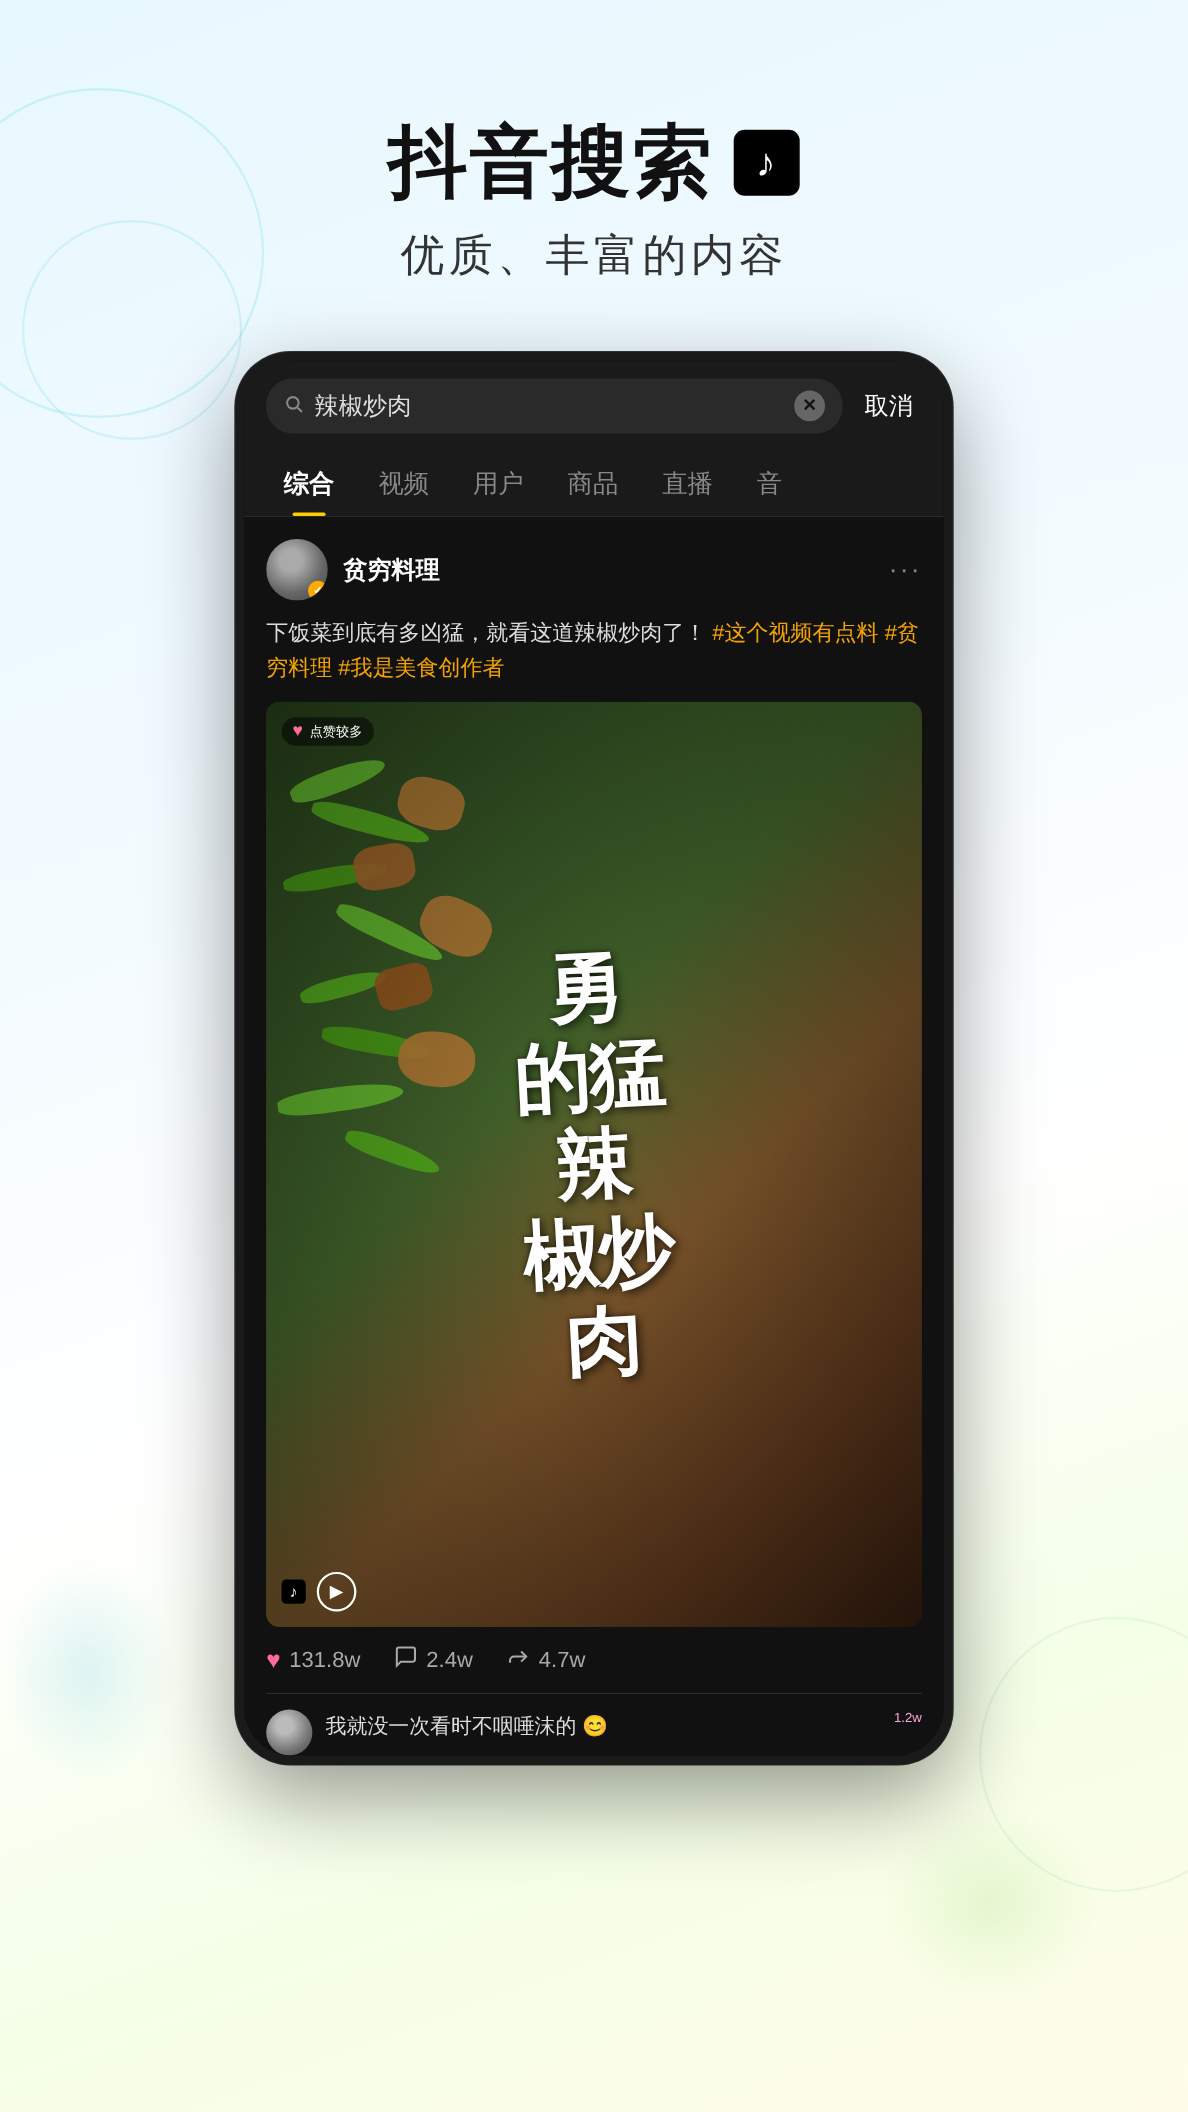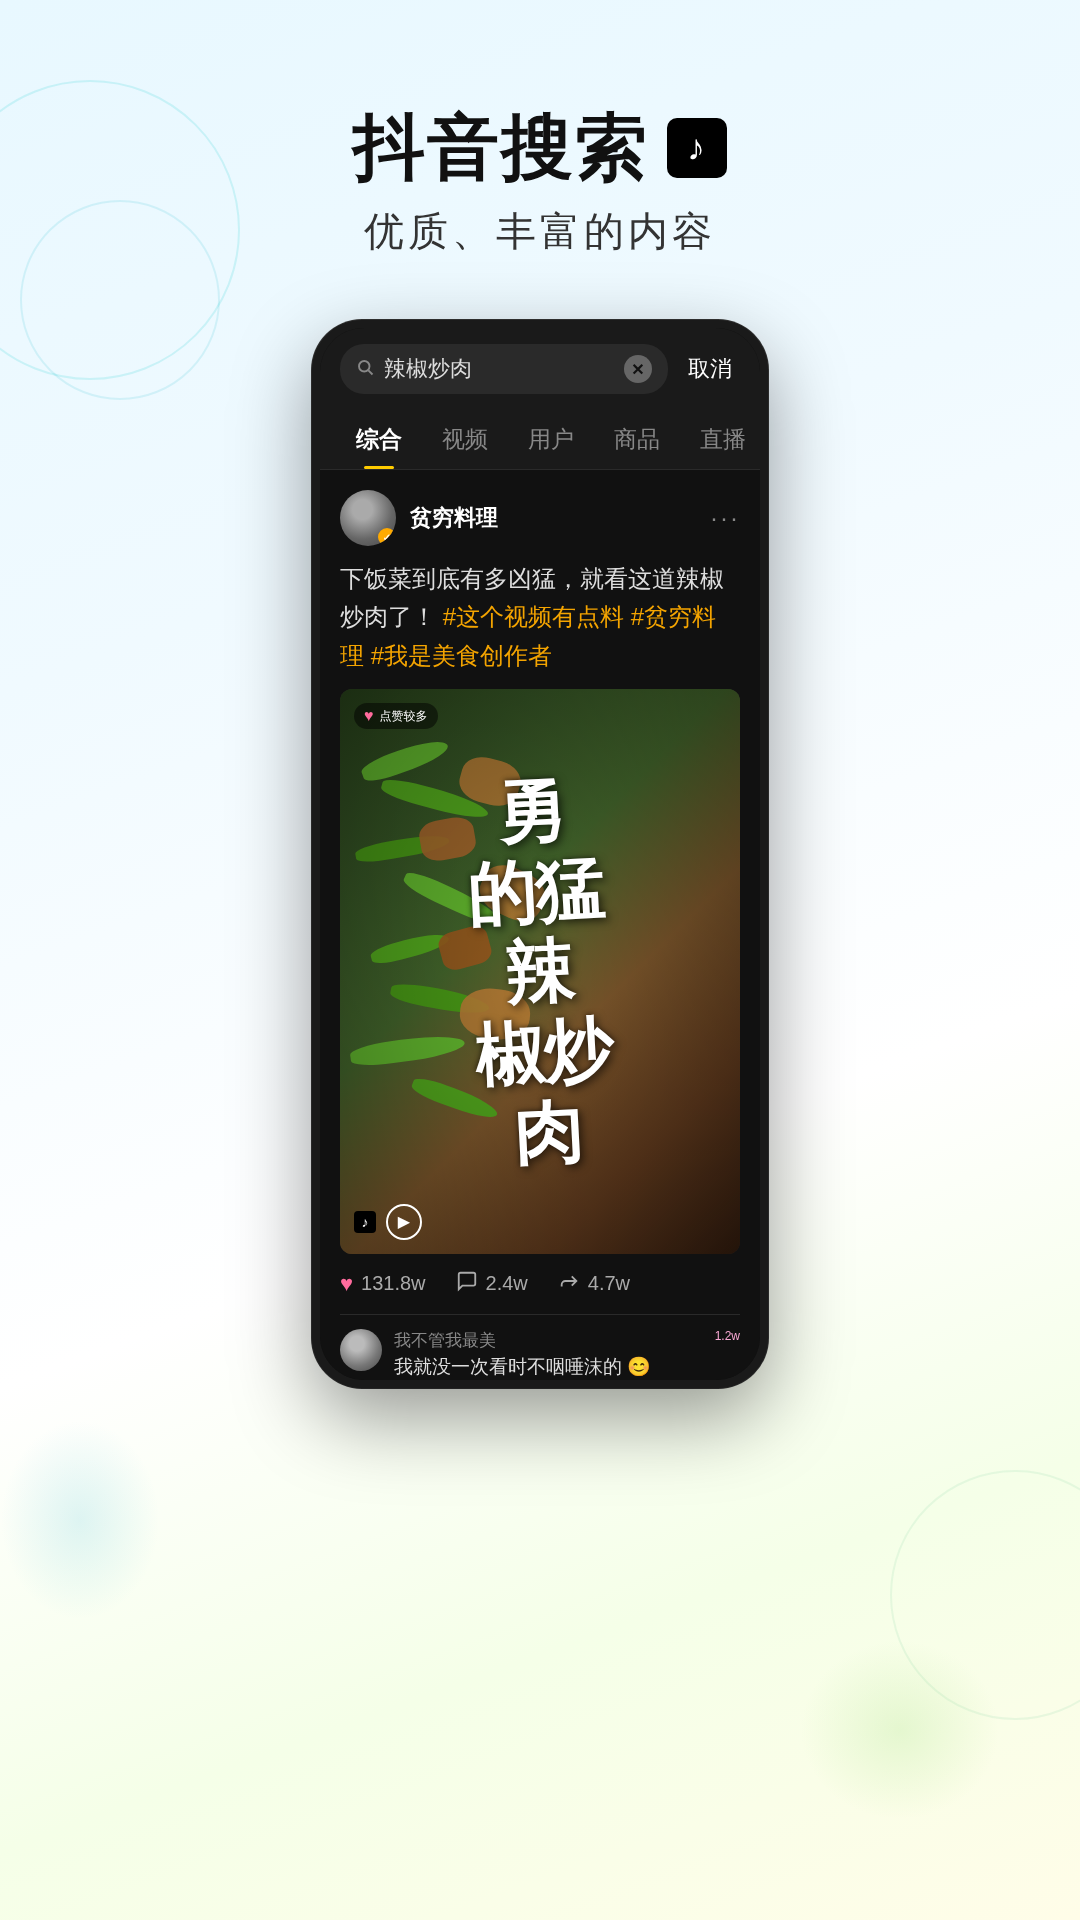--- a/index.html
+++ b/index.html
@@ -88,21 +88,21 @@
       font-weight: 400;
       letter-spacing: 4px;
     }
 
     
     .phone-wrapper {
       position: absolute;
       top: 320px;
       left: 50%;
       transform: translateX(-50%);
-      width: 456px;
+      width: 652px;
       z-index: 3;
     }
     .phone-shell {
       background: #1a1a1a;
       border-radius: 50px;
       padding: 8px;
       box-shadow: 0 30px 80px rgba(0,0,0,0.4), 0 0 0 1px #333;
     }
     .phone-screen {
       background: #111;
@@ -224,21 +224,21 @@
     }
     .more-btn {
       color: #888;
       font-size: 24px;
       letter-spacing: 2px;
     }
 
     
     .post-text {
       color: #ddd;
-      font-size: 24px;
+      font-size: 20px;
       line-height: 1.6;
       margin-bottom: 14px;
     }
     .hashtag {
       color: #f4a400;
     }
 
     
     .video-thumb {
       width: 100%;
@@ -508,21 +508,20 @@
               </svg>
             </span>
             <span>4.7w</span>
           </div>
         </div>
 
         <div class="comment-preview" style="position:relative;">
           <div class="comment-item">
             <div class="comment-avatar"></div>
             <div class="comment-content">
-              <div class="comment-user">我不管我最美</div>
               <div class="comment-text">我就没一次看时不咽唾沫的 😊</div>
             </div>
             <div class="comment-right">1.2w</div>
           </div>
         </div>
 
       </div>
     </div>
   </div>
 </div>

